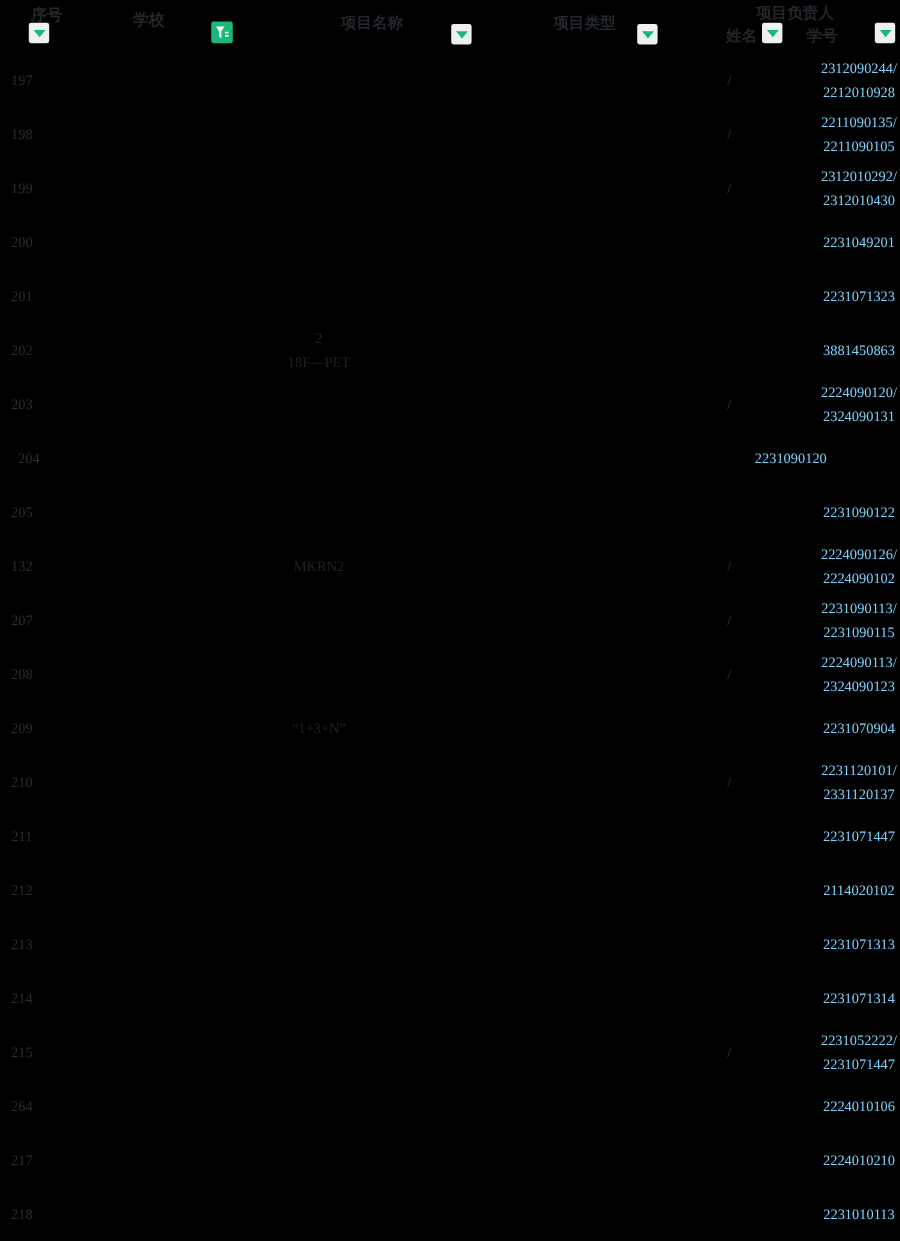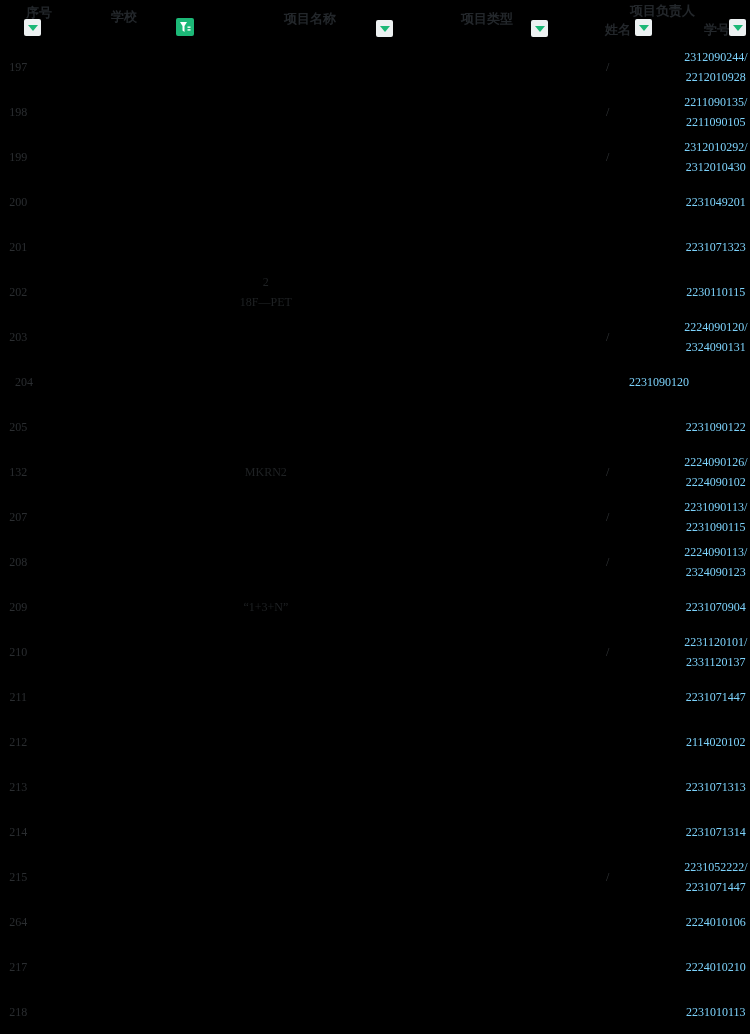--- a/index.html
+++ b/index.html
@@ -64,21 +64,21 @@
       <span class="drop-tri"></span>
     </div>
 
     <div class="hlabel" style="left:614px;top:2px;">项目负责人</div>
 
     <div class="hlabel" style="left:589px;top:21px;">姓名</div>
     <div class="drop-btn" style="left:635px;top:19px;">
       <span class="drop-tri"></span>
     </div>
 
-    <div class="hlabel" style="left:688px;top:21px;">学号</div>
+    <div class="hlabel" style="left:656px;top:21px;">学号</div>
     <div class="drop-btn" style="left:729px;top:19px;">
       <span class="drop-tri"></span>
     </div>
 
   </div>
 
   <div class="tbody">
     <div class="row">
       <div class="cell c-no">197</div>
       <div class="cell c-school"></div>
@@ -124,21 +124,21 @@
       <div class="cell c-id">2231071323</div>
     </div>
 
     <div class="row">
       <div class="cell c-no">202</div>
       <div class="cell c-school"></div>
       <div class="cell c-name">2
 18F—PET</div>
       <div class="cell c-type"></div>
       <div class="cell c-leader"></div>
-      <div class="cell c-id">2230110115</div>
+      <div class="cell c-id">3881450863</div>
     </div>
 
     <div class="row">
       <div class="cell c-no">203</div>
       <div class="cell c-school"></div>
       <div class="cell c-name"></div>
       <div class="cell c-type"></div>
       <div class="cell c-leader">/</div>
       <div class="cell c-id">2224090120/2324090131</div>
     </div>

